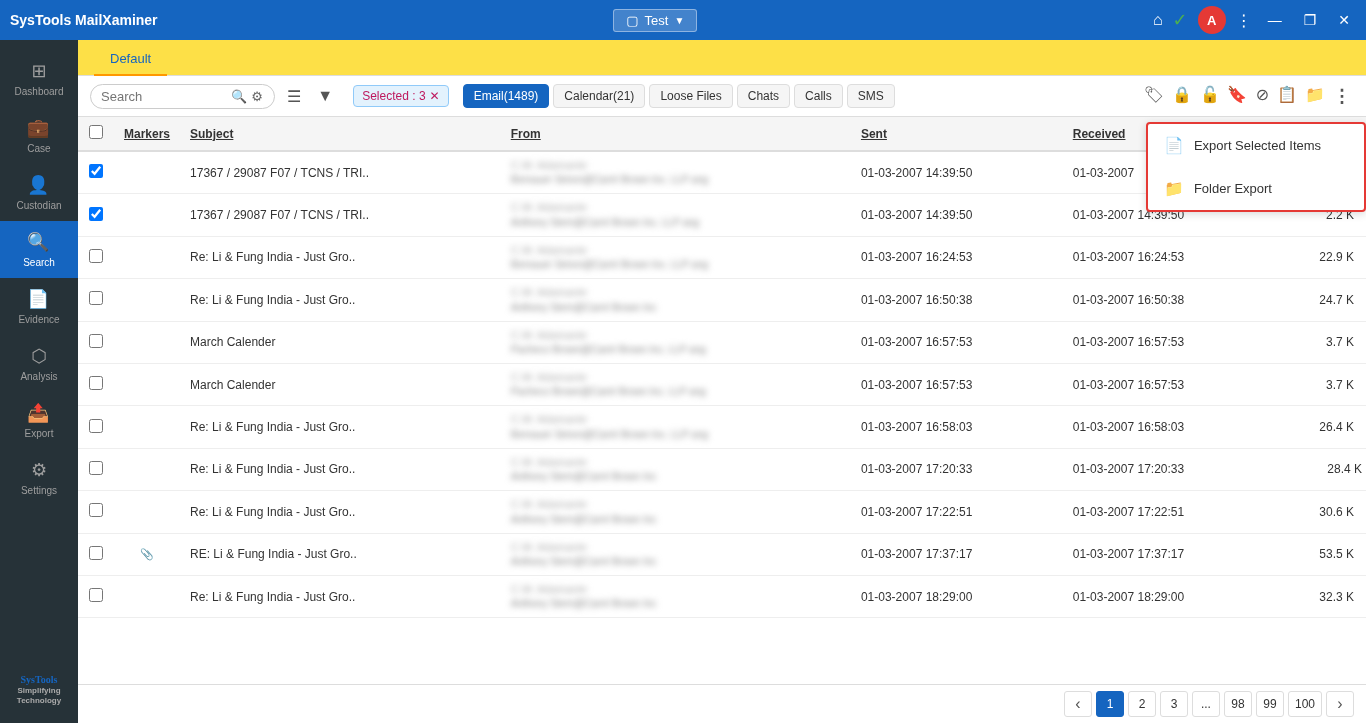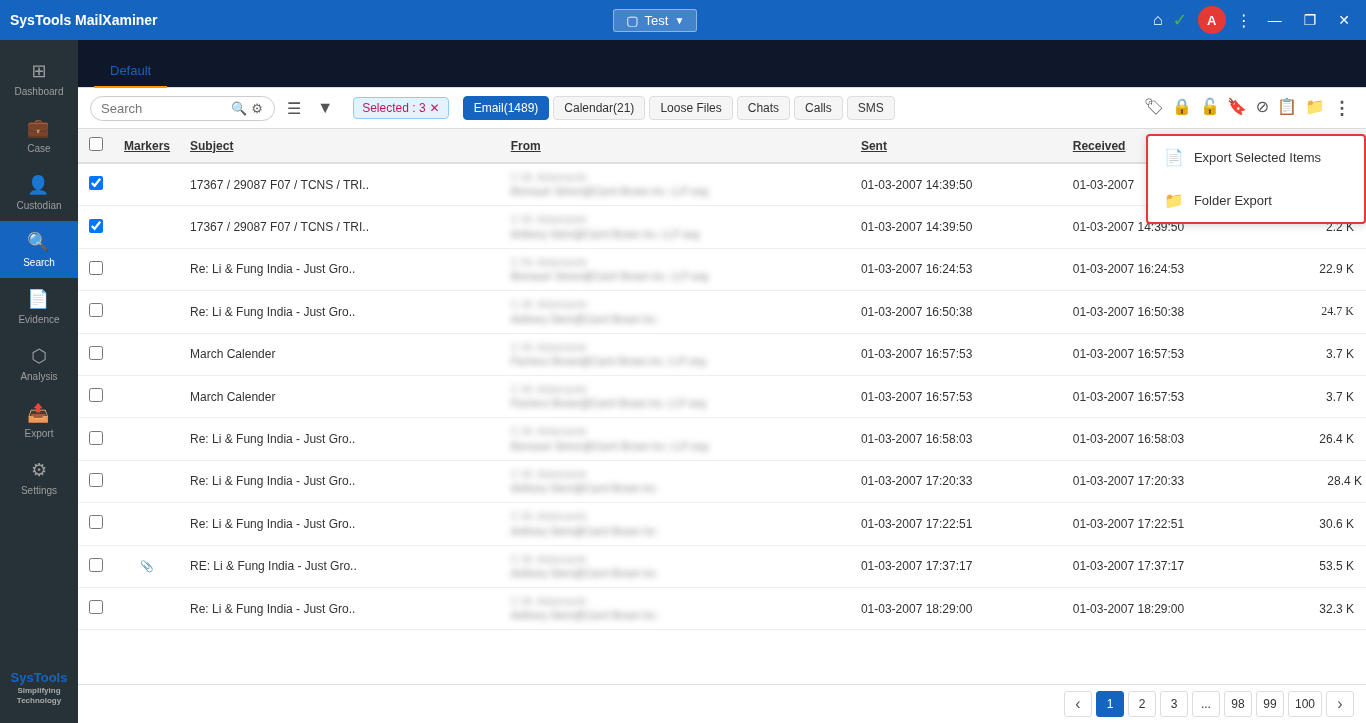--- a/index.html
+++ b/index.html
@@ -46,22 +46,22 @@
     .sidebar-label { font-size: 10px; }
     .sidebar-bottom { margin-top: auto; margin-bottom: 10px; }
     .systools-logo { color: white; font-size: 9px; text-align: center; padding: 8px 4px; }
     .systools-logo span { color: #1565c0; font-weight: bold; }
 
     
     .content-area { flex: 1; display: flex; flex-direction: column; overflow: hidden; }
 
     
     .tab-bar {
-      background: #0f172a; border-bottom: 1px solid #ddd;
-      padding: 0 16px; display: flex; align-items: flex-end; height: 48px;
+      background: #fde047; border-bottom: 1px solid #ddd;
+      padding: 0 16px; display: flex; align-items: flex-end; height: 36px;
     }
     .tab {
       padding: 8px 16px; font-size: 13px; cursor: pointer; color: #555;
       border-bottom: 2px solid transparent; margin-bottom: -1px;
     }
     .tab.active { color: #1565c0; border-bottom: 2px solid #ff9800; font-weight: 500; }
 
     
     .toolbar {
       background: white; border-bottom: 1px solid #ddd;
@@ -189,21 +189,21 @@
     <div class="sidebar-item">
       <span class="sidebar-icon">📤</span>
       <span class="sidebar-label">Export</span>
     </div>
     <div class="sidebar-item">
       <span class="sidebar-icon">⚙</span>
       <span class="sidebar-label">Settings</span>
     </div>
     <div class="sidebar-bottom">
       <div class="systools-logo">
-        <span style="color:#1565c0; font-weight:bold; font-size:13px;">SysTools</span><br>
+        <span style="color:#1565c0; font-weight:bold; font-size:10px;font-family:Liberation Serif, serif;">SysTools</span><br>
         <span style="color:#aaa; font-size:8px;">Simplifying Technology</span>
       </div>
     </div>
   </div>
 
   <div class="content-area">
 
     <div class="tab-bar">
       <div class="tab active">
         <span>Default</span>
@@ -323,21 +323,21 @@
       <input type="checkbox" style="">
     </td>
     <td class="marker-cell"></td>
     <td>Re: Li &amp; Fung India - Just Gro..</td>
     <td colspan="2">
       <div class="blurred" style="filter:blur(3px); font-size:11px;">C.W. Adamante</div>
       <div class="blurred" style="filter:blur(3px); font-size:10px; color:#888;">Anthony Stern@Carré Brown Inc</div>
     </td>
     <td>01-03-2007 16:50:38</td>
     <td>01-03-2007 16:50:38</td>
-    <td style="text-align:right; padding-right:12px;font-family:Liberation Serif, serif;">24.7 K</td>
+    <td style="text-align:right; padding-right:12px;">24.7 K</td>
   </tr>
             <tr>
     <td class="checkbox-cell">
       <input type="checkbox" style="">
     </td>
     <td class="marker-cell"></td>
     <td>March Calender</td>
     <td colspan="2">
       <div class="blurred" style="filter:blur(3px); font-size:11px;">C.W. Adamante</div>
       <div class="blurred" style="filter:blur(3px); font-size:10px; color:#888;">Pacheco Brown@Carré Brown Inc. LLP ang</div>

